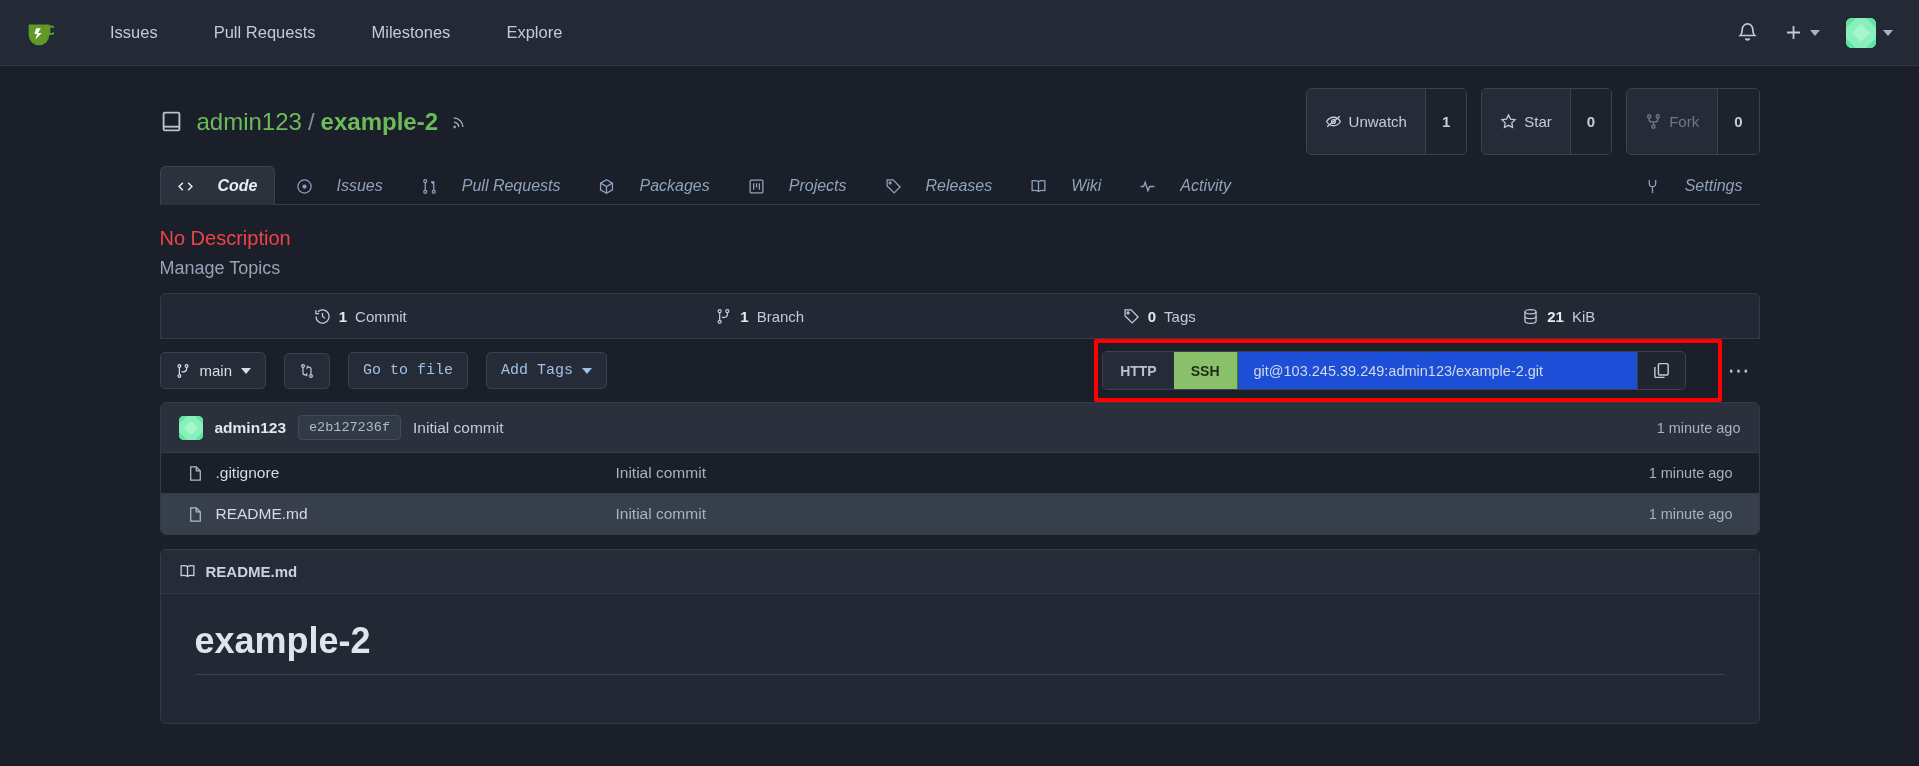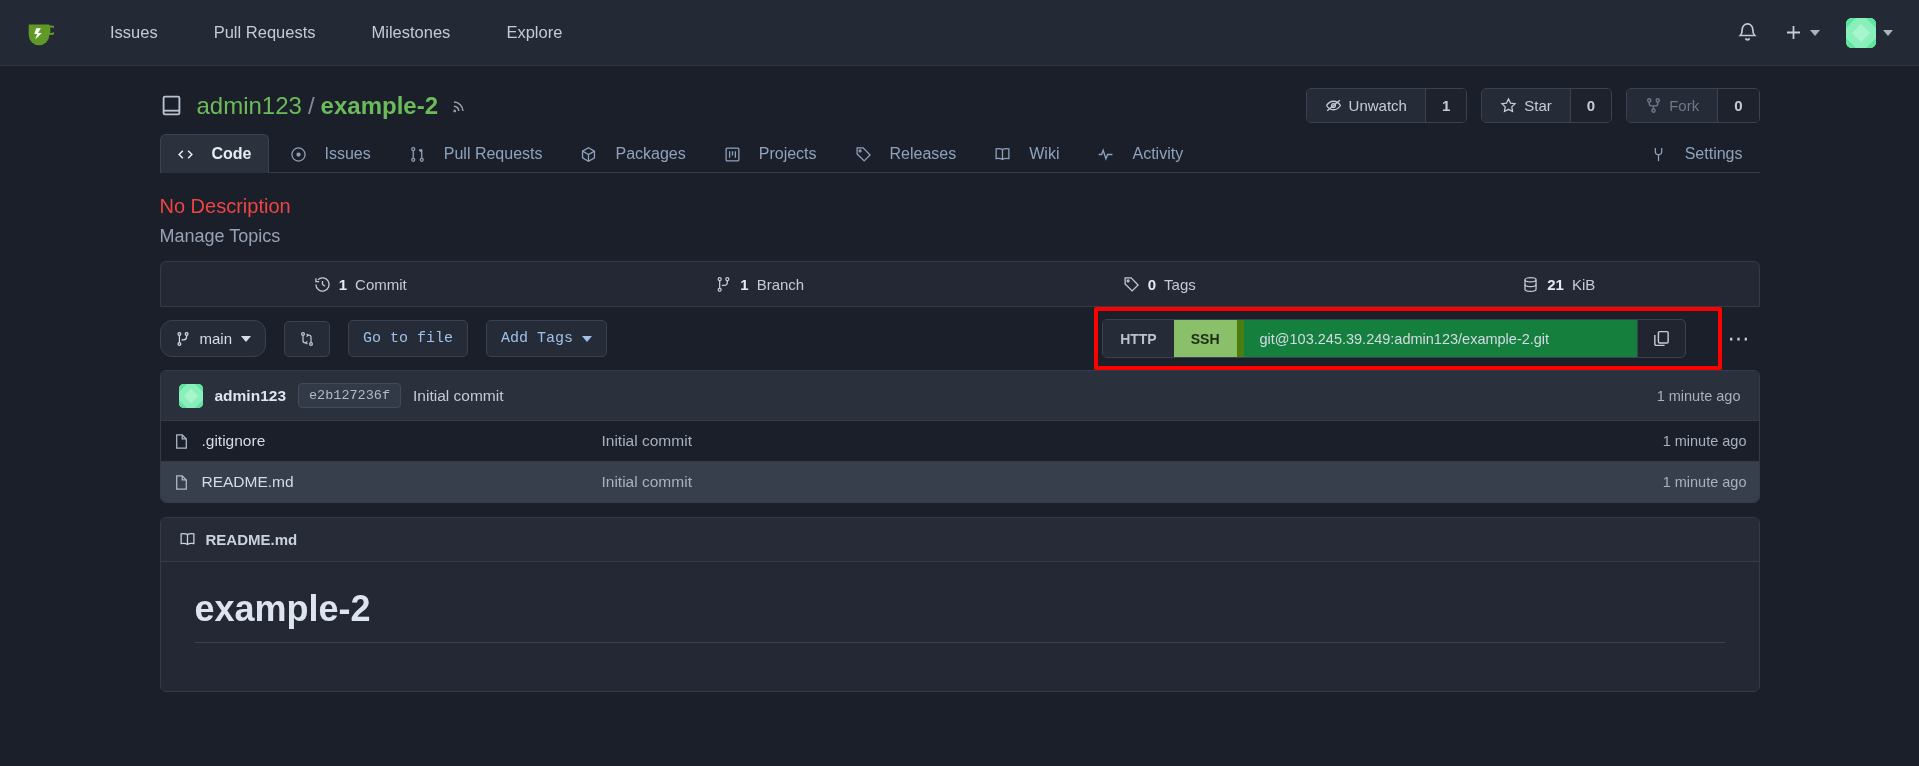--- a/index.html
+++ b/index.html
@@ -50,40 +50,40 @@
   .repo-icon { margin-right: 14px; color: #b9c2d0; display:flex; }
   .repo-title { font-size: 24px; display: flex; align-items: center; gap: 6px; }
   .repo-owner { color: #6cbb5a; cursor:pointer; }
   .repo-sep { color: #7f8b9c; }
   .repo-name { color: #6cbb5a; font-weight: 700; cursor:pointer;}
   .rss { margin-left: 12px; color: #9aa4b3; cursor:pointer; display:flex;}
 
   .repo-actions { margin-left: auto; display: flex; gap: 14px; }
   .btn-group { display: flex; border: 1px solid #3a4150; border-radius: 5px; overflow: hidden; }
   .btn-group .lbl {
-    background: #262b38; color: #c5ccd8; padding: 8px 18px; font-size: 15px;
+    background: #262b38; color: #c5ccd8; padding: 24px 18px; font-size: 15px;
     display: flex; align-items: flex-start; gap: 7px; cursor: pointer; white-space:nowrap;
   }
   .btn-group .lbl.dim { color: #6f7889; }
   .btn-group .cnt {
     background: #1e222c; color: #c5ccd8; padding: 8px 16px; font-size: 15px; font-weight: 700;
     border-left: 1px solid #3a4150; display:flex; align-items:center; cursor:pointer;
   }
 
   
   .tabs {
     display: flex; align-items: flex-end; gap: 4px;
     border-bottom: 1px solid #343b47;
     padding-left: 0;
   }
   .tab {
-    display: flex; align-items: center; gap: 18px;
+    display: flex; align-items: center; gap: 24px;
     padding: 10px 16px; font-size: 16px; color: #8ea2bd; cursor: pointer;
     border: 1px solid transparent; border-bottom: none;
-    border-radius: 6px 6px 0 0; position: relative; top: 1px;
+    border-radius: 6px 6px 0 0; position: relative; top: 1px; font-style: italic;
   }
   .tab.active {
     background: #2b313d; color: #e8edf4; font-weight: 700;
     border-color: #3c4350; border-bottom-color: #2b313d;
   }
   .tab-settings { margin-left: auto; }
 
   
   .desc { padding: 22px 0 0 0; }
   .desc-title { font-size: 20px; color: #ef4444; }
@@ -107,37 +107,37 @@
   .actionrow {
     display: flex; align-items: center; margin-top: 12px; position: relative;
   }
   .btn {
     background: #262b38; border: 1px solid #3a4150; border-radius: 5px;
     color: #9fc0e8; font-size: 15px; padding: 9px 14px;
     display: flex; align-items: center; gap: 9px; cursor: pointer; white-space:nowrap;
   }
   .btn + .btn { margin-left: 18px; font-family: Liberation Mono, monospace; }
   .btn .caret { border-top-color:#9fc0e8; }
-  .btn-branch { color:#d7dee8;border-radius:12px; }
+  .btn-branch { color:#d7dee8; }
 
   .clone-wrap { margin-left: auto; display: flex; align-items: center; position: relative; gap: 26px;}
   .clone-box {
     display: flex; align-items: stretch;
     border: 1px solid #3a4150; border-radius: 5px; overflow: hidden;
     background: #20252f;
   }
   .clone-tab {
     padding: 9px 17px; font-size: 14px; font-weight: 700; color: #b9c2d0;
     display:flex; align-items:center; cursor:pointer; background: #262b38;
   }
   .clone-tab.active { background: #8ac06a; color: #1d2a14; }
   .clone-url {
     padding: 9px 16px; font-size: 14.5px; color: #d3dae5;
-    width: 400px; display:flex; align-items:center; background:#15803d;
-    border-left: 7px solid #4d7c0f;
+    width: 400px; display:flex; align-items:center; background:#1d4ed8;
+    border-left: 1px solid #4d7c0f;
   }
   .clone-copy {
     padding: 9px 14px; display:flex; align-items:center; cursor:pointer;
     border-left: 1px solid #3a4150; color:#c3cbd8;
   }
   .clone-more { padding: 0 10px 0 16px; color:#c3cbd8; font-size:22px; cursor:pointer; line-height:1;}
 
   .annotation {
     position: absolute; border: 4px solid #ff0000; border-radius: 2px;
     pointer-events: none;
@@ -154,21 +154,21 @@
   .commit-avatar { width: 24px; height: 24px; border-radius: 5px; overflow:hidden; background:#7af0b4;}
   .commit-author { font-weight: 700; color: #dfe5ee; font-size: 15.5px; cursor:pointer;}
   .commit-sha {
     font-family: "Liberation Mono", monospace; font-size: 13.5px; color: #aeb9c9;
     background: #333a47; border: 1px solid #424b59; border-radius: 4px; padding: 4px 10px; cursor:pointer;
   }
   .commit-msg { color: #c3cbd8; font-size: 15.5px; }
   .commit-when { margin-left: auto; color: #a7b1c0; font-size: 14.5px; }
 
   .file-row {
-    display: flex; align-items: center; padding: 11px 12px;
+    display: flex; align-items: center; padding: 11px 26px;
     border-bottom: 1px solid #343b47; font-size: 15.5px;
   }
   .file-row:last-child { border-bottom: none; }
   .file-row.alt { background: #383f4c; }
   .file-icon { color: #b0bac8; margin-right: 12px; display:flex; }
   .file-name { color: #d4dbe5; width: 400px; cursor:pointer; }
   .file-msg { color: #a7b1c0; flex: 1; }
   .file-when { color: #a7b1c0; font-size: 14.5px; }
 
   

